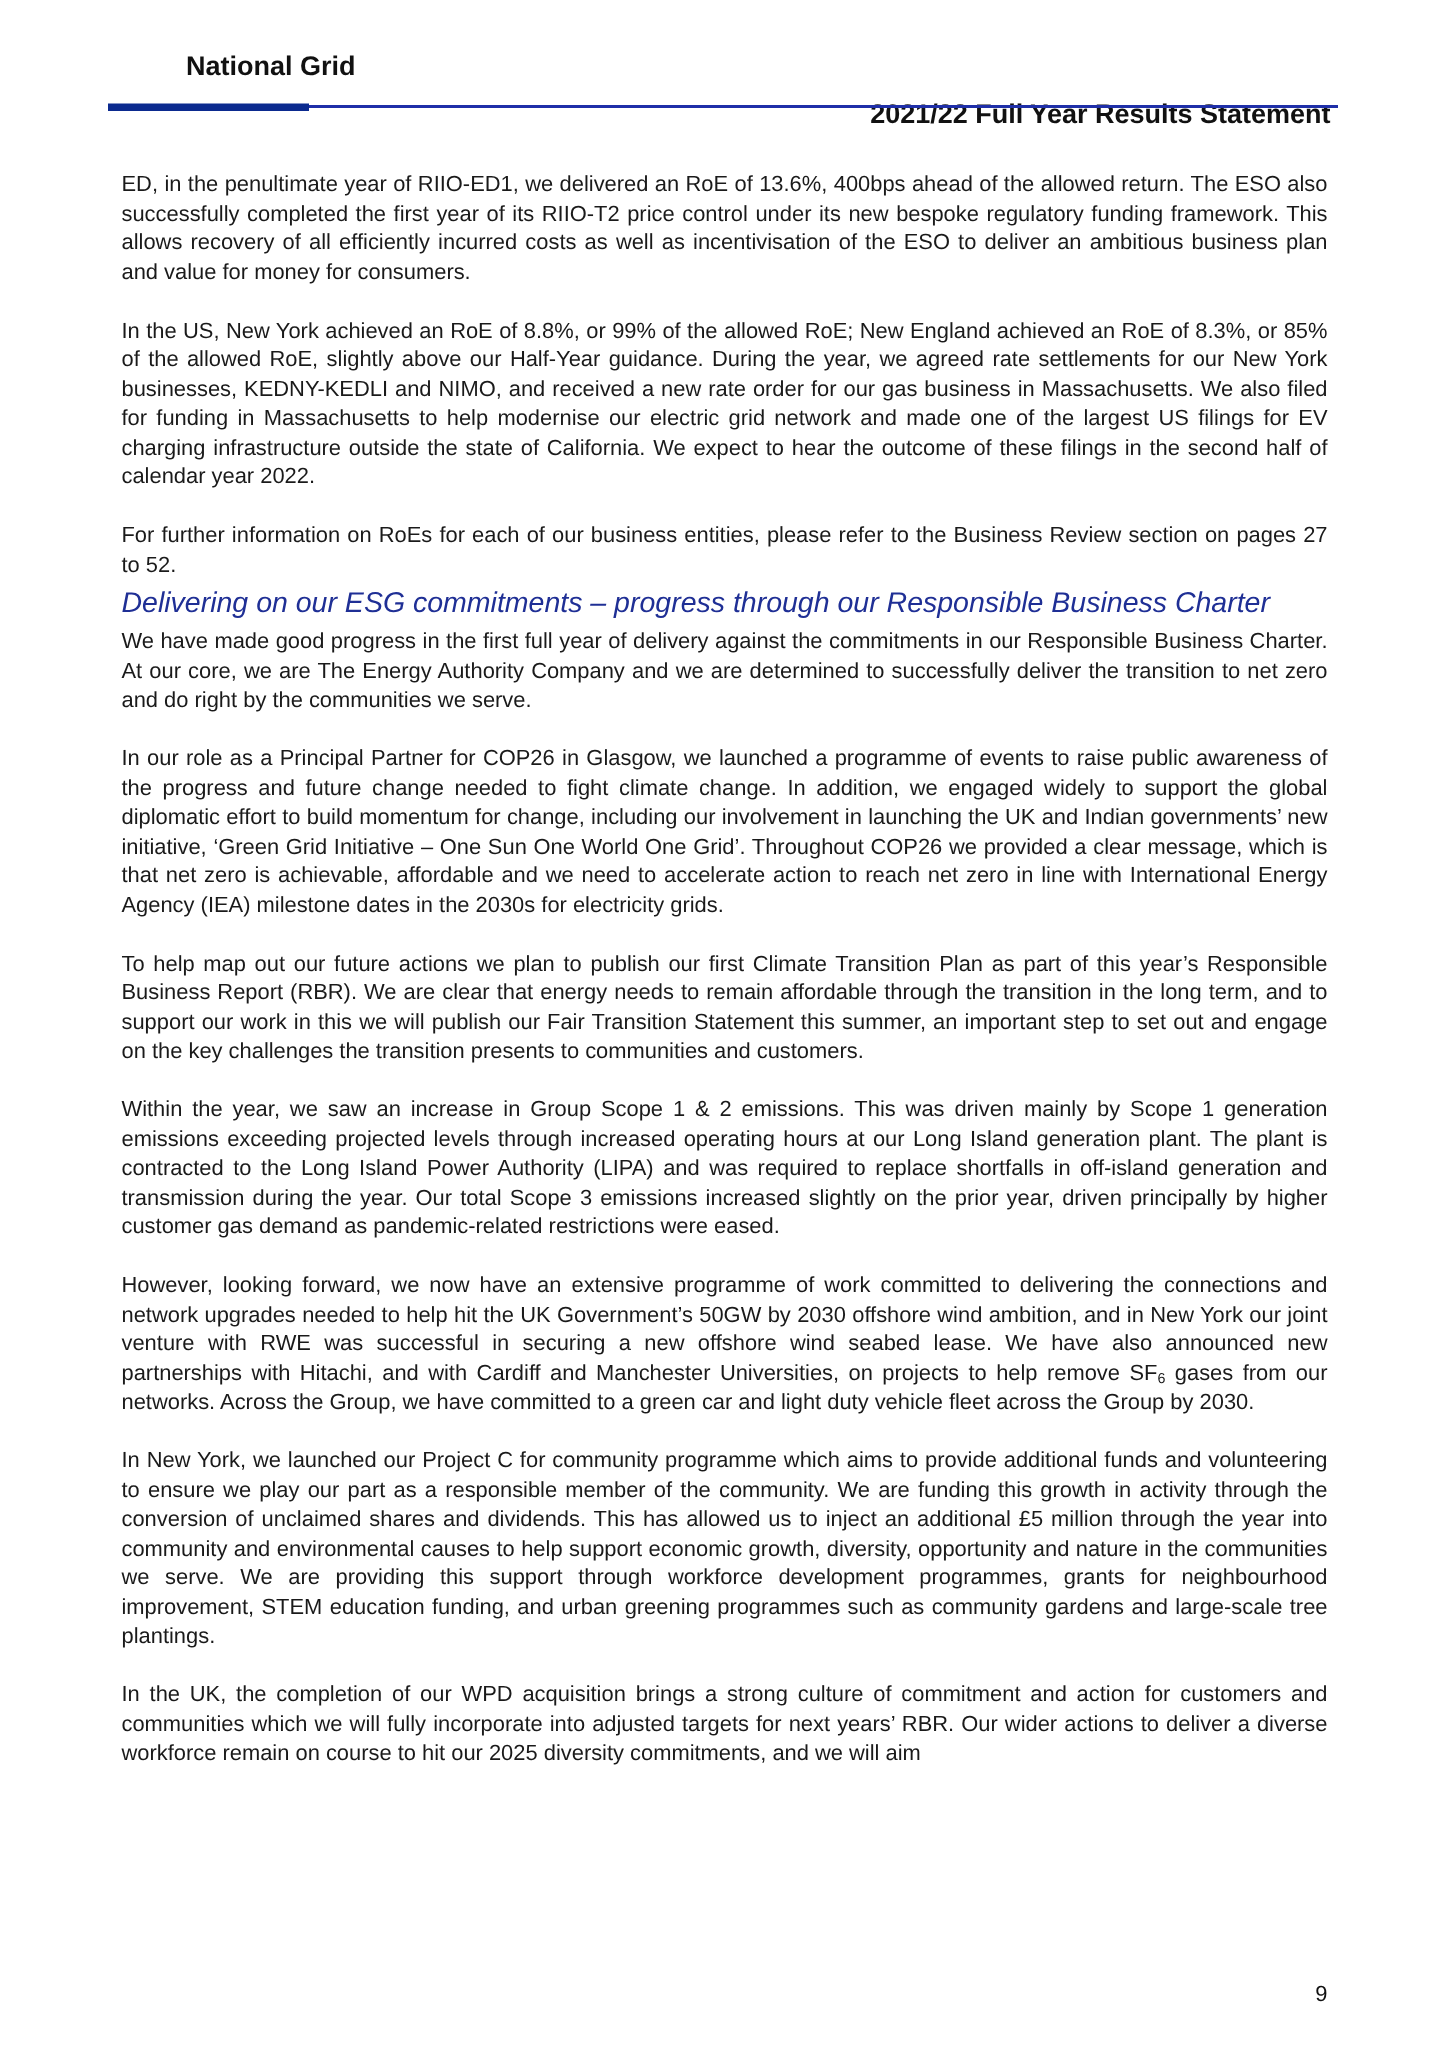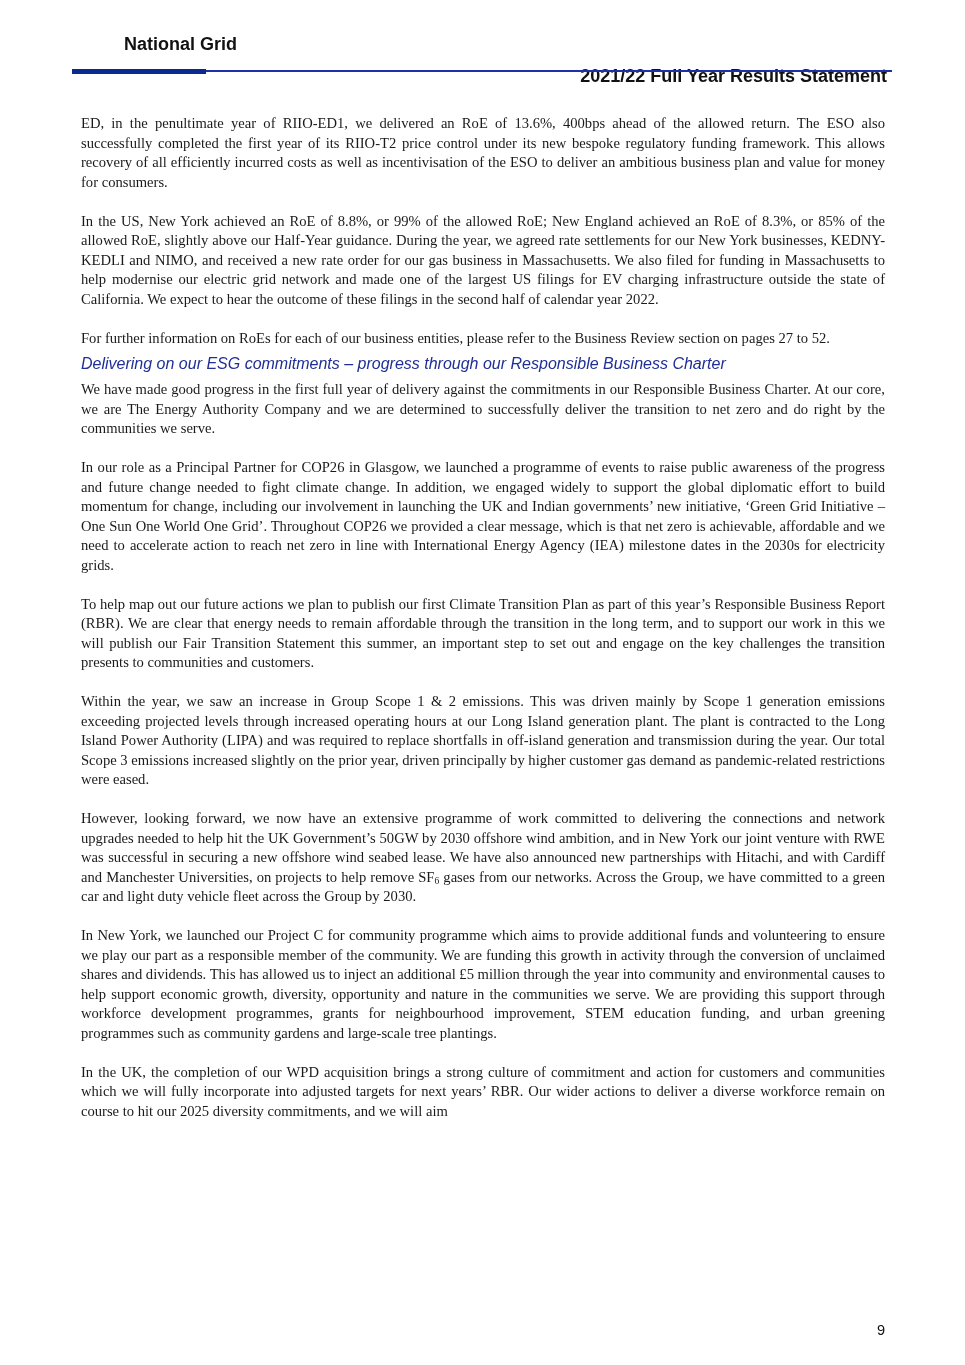--- a/index.html
+++ b/index.html
@@ -4,22 +4,22 @@
   <style>
     html, body { margin: 0; padding: 0; background: #ffffff; }
     body { width: 965px; height: 1365px; position: relative; overflow: hidden;
            font-family: "Liberation Sans", sans-serif; color: #1a1a1a; }
     .header { position: absolute; left: 78px; right: 78px; top: 34px; height: 24px; }
     .header-left { position: absolute; left: 0; top: 0; font-weight: bold; font-size: 18px; color: #111; margin-left: 46px; }
     .header-right { position: absolute; right: 0; top: 0; font-weight: bold; font-size: 18px; color: #111; margin-top: 32px; }
     .rule-thin { position: absolute; left: 72px; width: 820px; top: 70px; height: 2px; background: #1f2fa8; }
     .rule-thick { position: absolute; left: 72px; width: 134px; top: 69px; height: 5px; background: #0b2a8f; }
     .content { position: absolute; left: 81px; width: 804px; top: 114px; }
-    p { margin: 0 0 19.5px 0; font-size: 14.6px; line-height: 19.5px; text-align: justify; font-family: Liberation Serif, serif; }
-    h2 { margin: 6px 0 6px 0; font-size: 16px; line-height: 20px; font-weight: normal; font-style: italic; color: #1f2f95; }
+    p { margin: 0 0 19.5px 0; font-size: 14.6px; line-height: 19.5px; text-align: justify; }
+    h2 { margin: 6px 0 6px 0; font-size: 19px; line-height: 20px; font-weight: normal; font-style: italic; color: #1f2f95; }
     sub { font-size: 9.5px; vertical-align: -2px; line-height: 0; }
     .page-number { position: absolute; right: 80px; top: 1322px; font-size: 14.6px; color: #111; }
   </style>
 </head>
 <body>
 
 <div class="header">
   <div class="header-left">National Grid</div>
   <div class="header-right">2021/22 Full Year Results Statement</div>
 </div>

